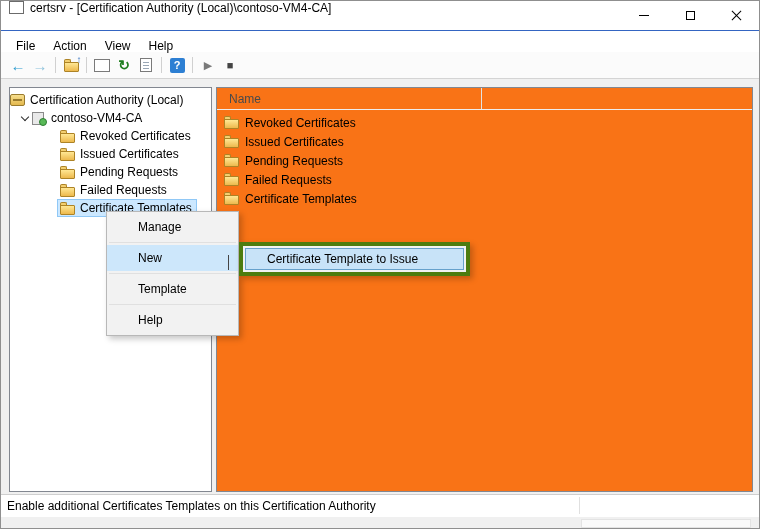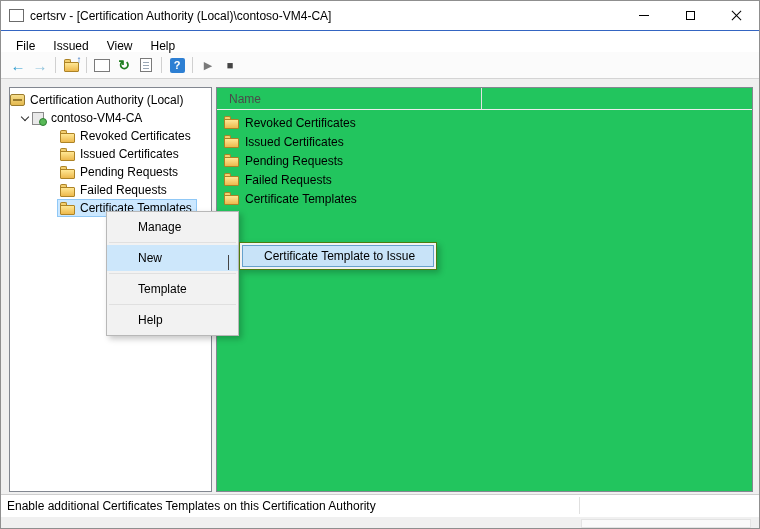--- a/index.html
+++ b/index.html
@@ -4,21 +4,21 @@
 <style>
   * { box-sizing: border-box; }
   html, body { margin:0; padding:0; background:#d9d9d9; }
   .window {
     position:relative; width:760px; height:529px; background:#f0f0f0;
     border:1px solid #8f8f8f; overflow:hidden;
     font-family:"Liberation Sans", sans-serif; font-size:12px; color:#000;
   }
 
   
-  .titlebar { display:flex; align-items:center; height:30px; background:#fff;
+  .titlebar { display:flex; height:30px; background:#fff;
               border-bottom:1px solid #3465c2; padding-left:8px; }
   .app-icon { position:relative; width:15px; height:13px; border:1px solid #6b6b6b;
               background:#fff; margin-right:6px; flex:none; }
   .app-icon .bar { height:3px; background:#c8a23a; border-bottom:1px solid #6b6b6b; }
   .title-text { flex:1; white-space:nowrap; overflow:hidden; }
   .win-controls { display:flex; height:100%; }
   .win-btn { width:46px; display:flex; align-items:center; justify-content:center; }
   .glyph-min { width:10px; height:1px; background:#000; }
   .glyph-max { width:9px; height:9px; border:1px solid #000; }
   .glyph-close { position:relative; width:11px; height:11px; }
@@ -72,36 +72,36 @@
   .icon-authority::after { content:""; position:absolute; left:2px; right:2px; top:4px; height:2px; background:#9a7b2d; }
   .icon-ca { position:relative; width:15px; height:13px; flex:none; margin-right:4px; }
   .icon-ca .doc { position:absolute; left:0; top:0; right:3px; bottom:0; background:#e9e9e9; border:1px solid #8a8a8a; }
   .icon-ca .seal { position:absolute; right:0; bottom:-1px; width:8px; height:8px; border-radius:50%;
                    background:#58b957; border:1px solid #2e7d32; }
   .tree-row.child { padding-left:47px; }
   .tree-child-inner { display:flex; align-items:center; gap:5px; padding:1px 4px 1px 2px; border:1px solid transparent; }
   .tree-child-inner.selected { background:#cce8ff; border-color:#90c8f6; }
 
   .list-pane { position:absolute; left:215px; top:86px; width:537px; height:405px;
-               background:#22c55e; border:1px solid #828790; }
+               background:#f97316; border:1px solid #828790; }
   .list-header { display:flex; height:22px; border-bottom:1px solid #ededed; }
   .list-header .col { width:265px; padding-left:12px; display:flex; align-items:center;
                       color:#4a4a4a; border-right:1px solid #e2e2e2; }
   .list-body { padding-top:3px; }
   .list-row { display:flex; align-items:center; gap:6px; height:19px; padding-left:7px; }
 
   
   .context-menu { position:absolute; left:105px; top:210px; width:133px; background:#f2f2f2;
                   border:1px solid #b8b8b8; box-shadow:3px 3px 6px rgba(0,0,0,.22); padding:2px 0; z-index:20; }
   .cm-item { position:relative; height:26px; display:flex; align-items:center; padding-left:31px; }
   .cm-item.highlight { background:#cde7fb; }
   .cm-sep { height:1px; background:#e0e0e0; margin:2px 2px; }
   .cm-arrow-box { position:absolute; right:9px; top:10px; }
-  .submenu { position:absolute; left:238px; top:241px; width:198px; background:#f2f2f2;
-             border:1px solid #4d7c0f; box-shadow:3px 3px 6px rgba(0,0,0,.22); padding:2px; z-index:21; }
+  .submenu { position:absolute; left:238px; top:241px; width:231px; background:#f2f2f2;
+             border:4px solid #4d7c0f; box-shadow:3px 3px 6px rgba(0,0,0,.22); padding:2px; z-index:21; }
   .sm-item { height:22px; display:flex; align-items:center; padding-left:21px;
              background:#c8e3f8; border:1px solid #66a1cc; }
 
   
   .statusbar { position:absolute; left:0; right:0; top:493px; height:23px; background:#fff;
                border-top:1px solid #cfcfcf; display:flex; align-items:center; padding-left:6px; }
   .status-sep { position:absolute; left:578px; top:496px; height:17px; width:1px; background:#e0e0e0; z-index:5; }
   .bottom-panel { position:absolute; left:580px; top:518px; width:170px; height:9px;
                   background:#fafafa; border:1px solid #e3e3e3; }
 </style>
@@ -121,21 +121,21 @@
           <span class="glyph-max"></span>
         </div>
       <div class="win-btn">
           <span class="glyph-close"></span>
         </div>
     </div>
   </div>
 
   <div class="menubar">
     <div class="menu-item">File</div>
-    <div class="menu-item">Issued</div>
+    <div class="menu-item">Action</div>
     <div class="menu-item">View</div>
     <div class="menu-item">Help</div>
   </div>
 
   <div class="toolbar">
     <div class="tb-btn">
         <span class="tb-arrow tb-back">←</span>
       </div>
     <div class="tb-btn">
         <span class="tb-arrow tb-fwd">→</span>

